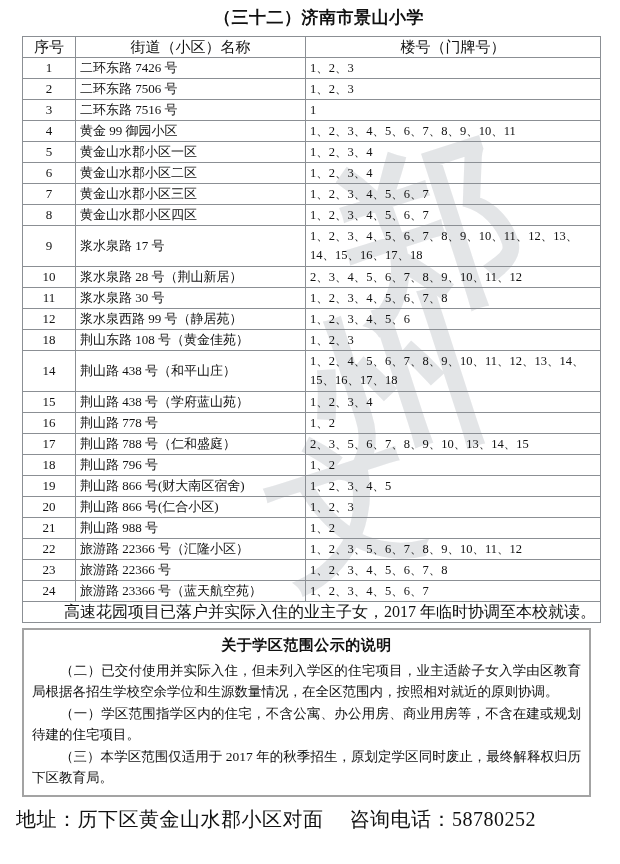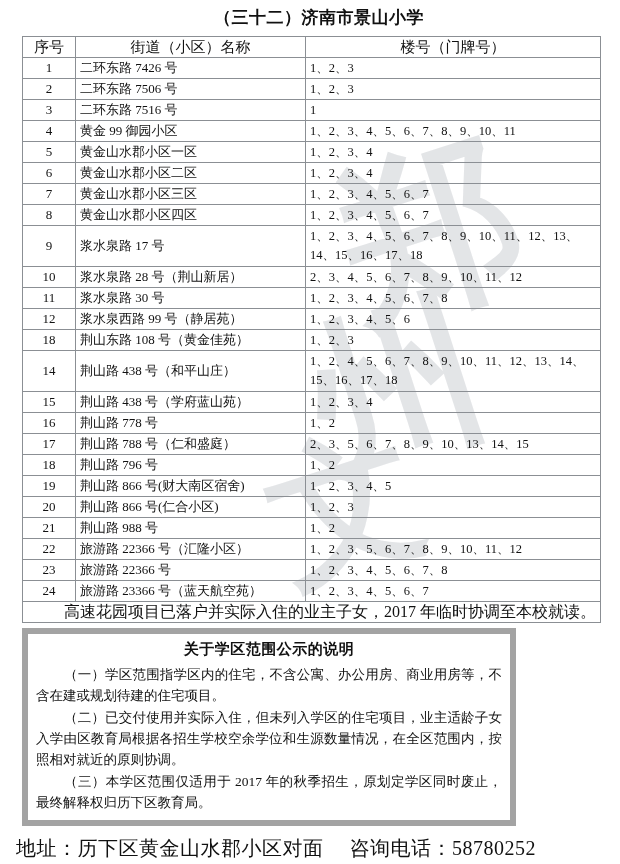--- a/index.html
+++ b/index.html
@@ -86,23 +86,23 @@
 
   .note-row td {
     text-align: right;
     font-size: 16px;
     height: 24px;
     padding: 0 6px;
   }
 
   
   #explain-box {
-    width: 494px;
+    width: 569px;
     margin: 5px 0 0 22px;
-    border: 6px solid #a3a3a3;
+    border: 2px solid #a3a3a3;
     box-sizing: border-box;
     padding: 4px 8px 6px 8px;
   }
   #explain-heading {
     font-family: "DejaVu Sans", "Liberation Sans", sans-serif;
     font-weight: 700;
     font-size: 15px;
     text-align: center;
     margin: 2px 0 5px 0;
     letter-spacing: 0.5px;
@@ -274,22 +274,22 @@
     <tfoot>
       <tr class="note-row">
         <td colspan="3">高速花园项目已落户并实际入住的业主子女，2017 年临时协调至本校就读。</td>
       </tr>
     </tfoot>
   </table>
 
   <div id="explain-box">
     <div id="explain-heading">关于学区范围公示的说明</div>
     <div id="explain-paras">
+        <div class="explain-para">（二）已交付使用并实际入住，但未列入学区的住宅项目，业主适龄子女入学由区教育局根据各招生学校空余学位和生源数量情况，在全区范围内，按照相对就近的原则协调。</div>
         <div class="explain-para">（一）学区范围指学区内的住宅，不含公寓、办公用房、商业用房等，不含在建或规划待建的住宅项目。</div>
-        <div class="explain-para">（二）已交付使用并实际入住，但未列入学区的住宅项目，业主适龄子女入学由区教育局根据各招生学校空余学位和生源数量情况，在全区范围内，按照相对就近的原则协调。</div>
         <div class="explain-para">（三）本学区范围仅适用于 2017 年的秋季招生，原划定学区同时废止，最终解释权归历下区教育局。</div>
       </div>
   </div>
 
   <div id="footer-line">
     <span>地址：</span><span>历下区黄金山水郡小区对面</span><span class="gap"></span><span>咨询电话：</span><span>58780252</span>
   </div>
 
 </div>
 

